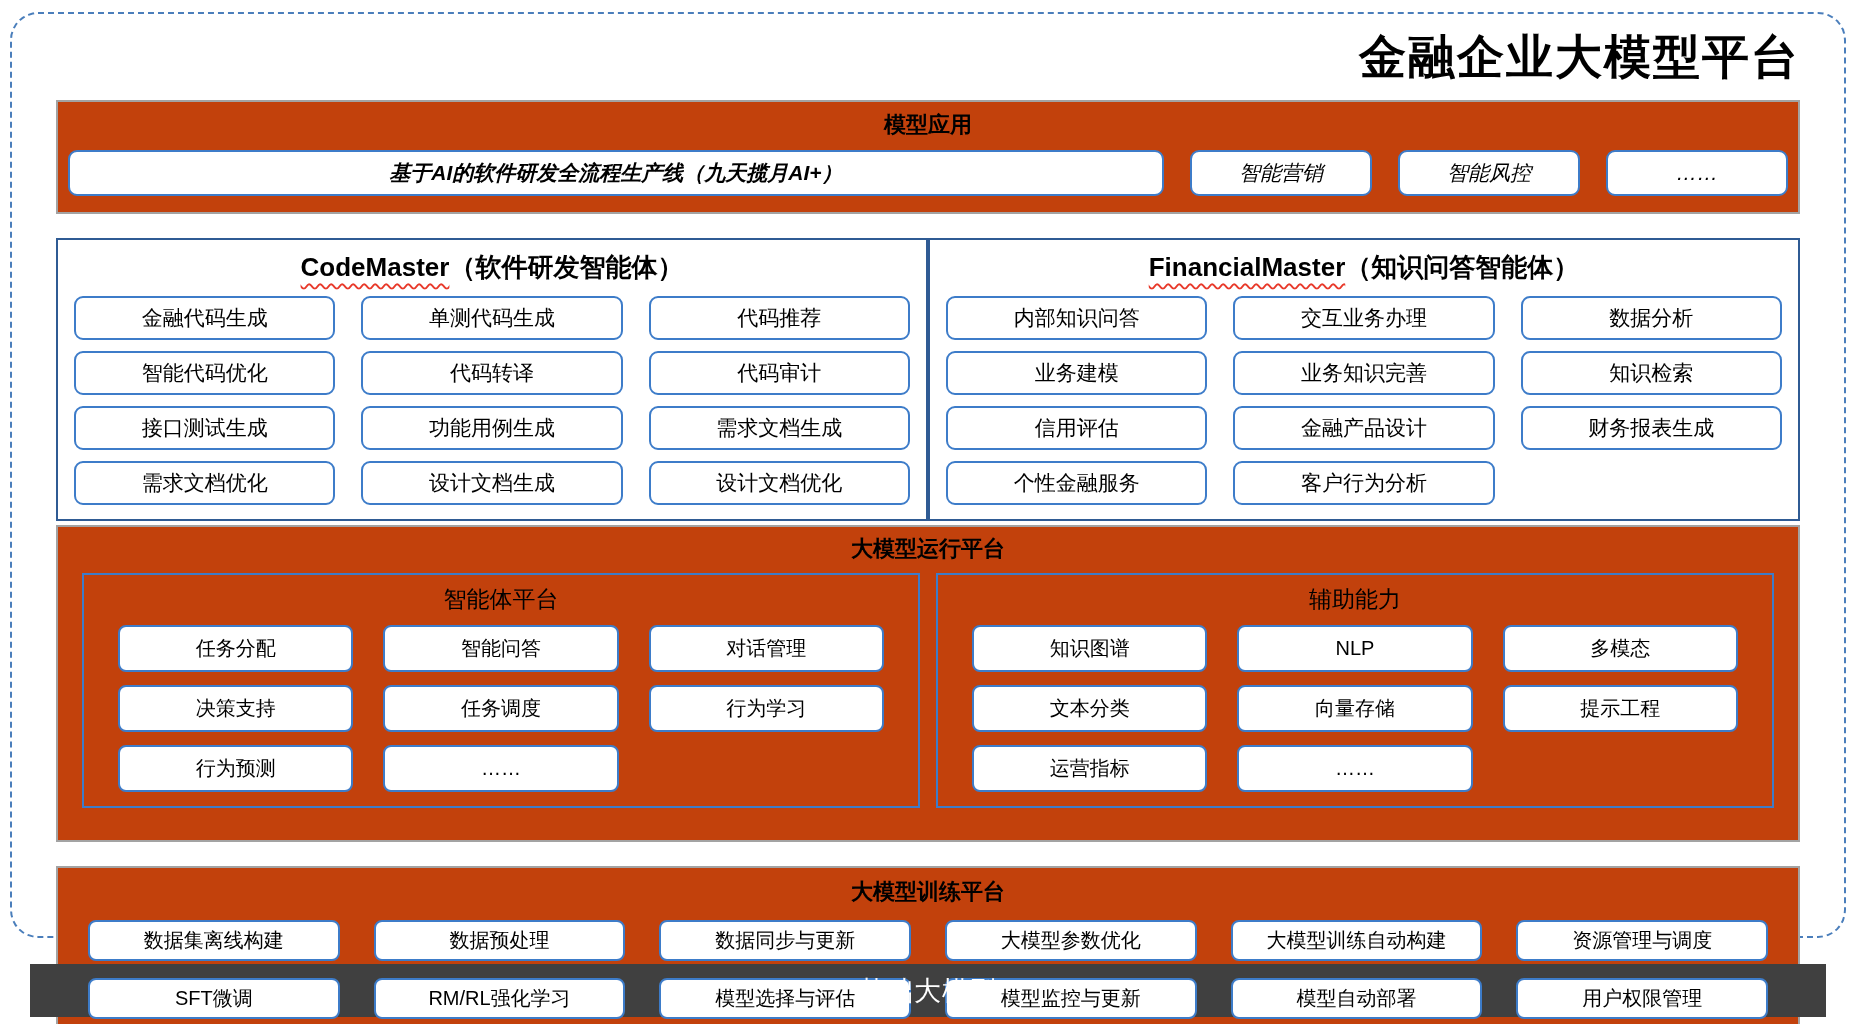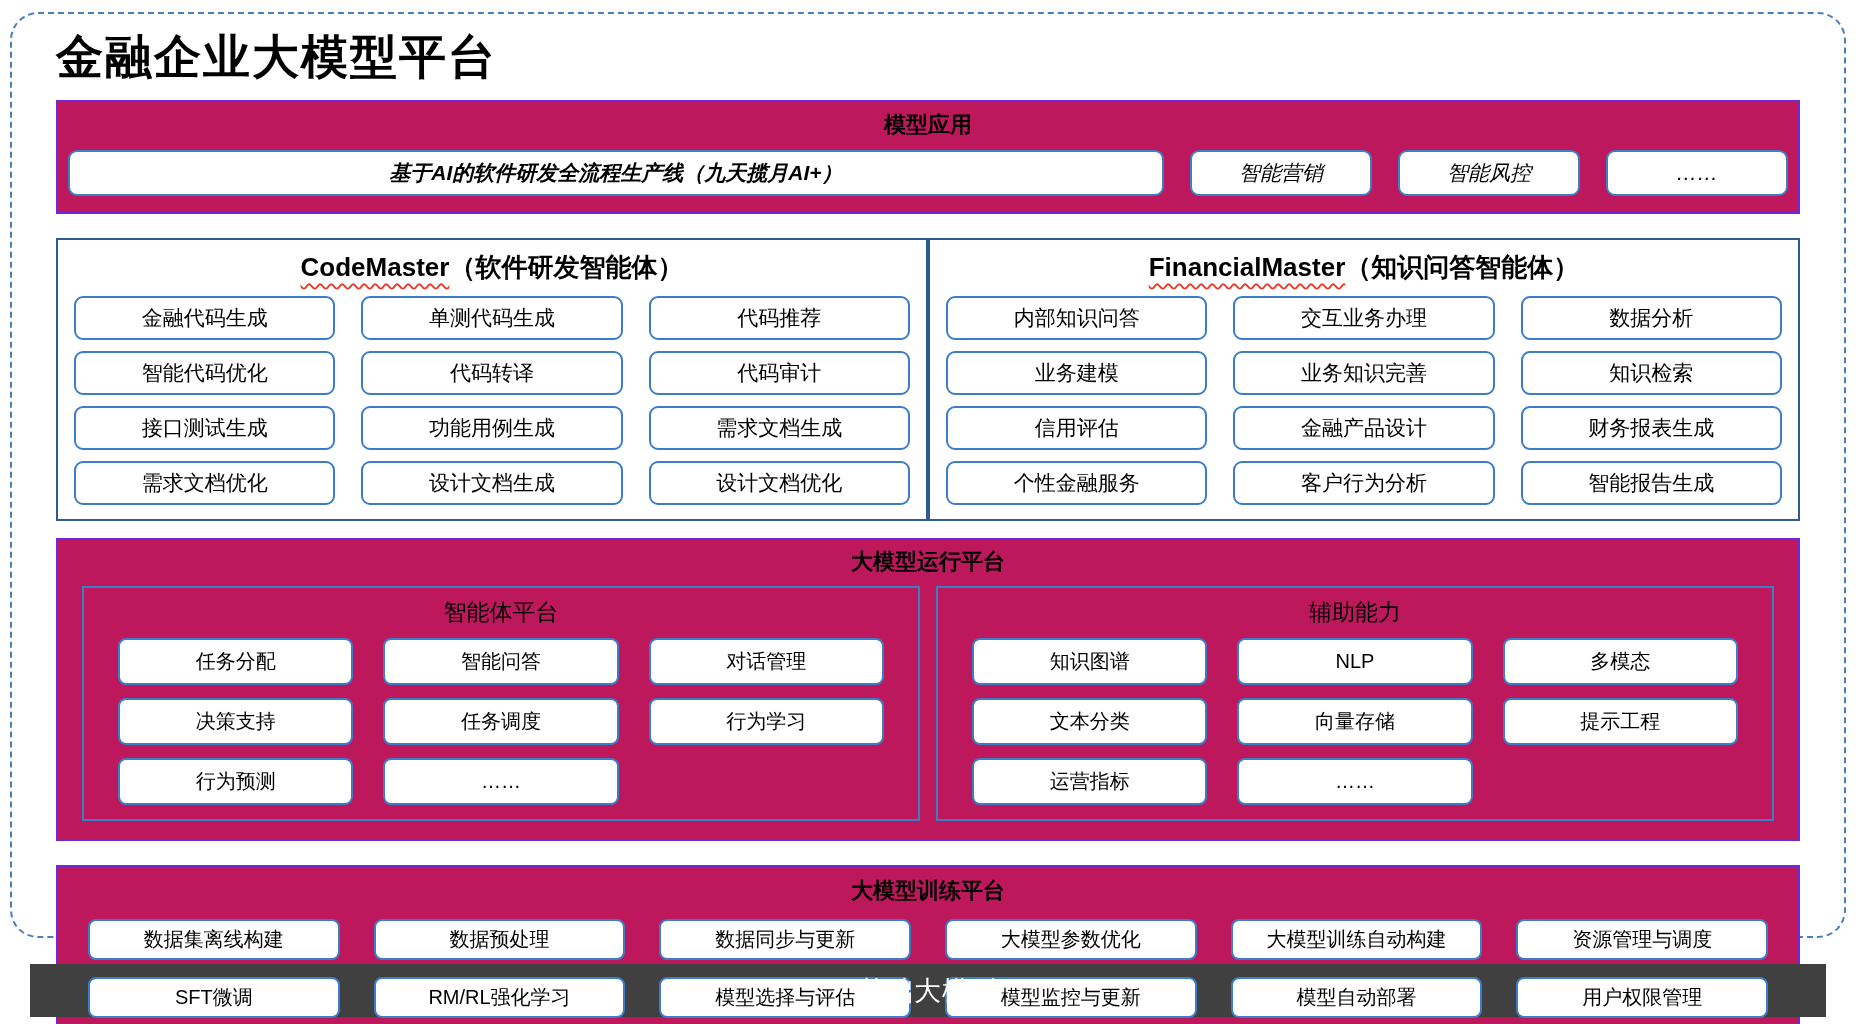--- a/index.html
+++ b/index.html
@@ -8,32 +8,32 @@
 
   .outer-frame {
     margin: 12px 10px 0 10px;
     height: 926px;
     border: 2px dashed #4a7ebb;
     border-radius: 28px;
     padding: 14px 44px 16px 44px;
   }
 
   .main-title {
-    text-align: left;
+    text-align: right;
     font-family: "Liberation Serif", "DejaVu Serif", serif;
     font-weight: bold;
     font-size: 47px;
     line-height: 1.15;
     margin: 2px 0 16px 0;
     letter-spacing: 2px;
   }
 
   .section {
-    border: 2px solid #6d28d9;
-    background: #be185d;
+    border: 2px solid #a3a3a3;
+    background: #c2410c;
   }
   .sec-title {
     text-align: center;
     font-weight: bold;
     font-size: 22px;
     line-height: 1.25;
   }
 
   .box {
     border: 2px solid #3d7cc9;
@@ -61,21 +61,21 @@
     text-decoration: underline;
     text-decoration-style: wavy;
     text-decoration-color: #e8392a;
     text-decoration-thickness: 2px;
     text-underline-offset: 7px;
   }
   .grid4 { display: grid; grid-template-columns: repeat(3, 1fr); column-gap: 26px; row-gap: 11px; }
   .grid4 .box { height: 44px; }
 
   
-  .sec-runtime { margin-top: 17px; padding: 8px 24px 18px 24px; }
+  .sec-runtime { margin-top: 4px; padding: 8px 24px 32px 24px; }
   .sub-row { display: flex; gap: 16px; margin-top: 11px; }
   .sub-panel { flex: 1 1 0; border: 2px solid #3d7cc9; padding: 6px 34px 14px 34px; }
   .sub-title { text-align: center; font-size: 23px; font-weight: normal; margin: 3px 0 10px 0; }
   .sub-panel .grid4 { column-gap: 30px; row-gap: 13px; }
   .sub-panel .box { height: 47px; border-radius: 8px; font-size: 20px; }
 
   
   .sec-training { margin-top: 24px; padding: 10px 30px 20px 30px; }
   .grid6 { display: grid; grid-template-columns: repeat(6, 1fr); column-gap: 34px; row-gap: 17px; margin-top: 14px; }
   .grid6 .box { height: 41px; font-size: 20px; border-radius: 8px; }
@@ -137,21 +137,20 @@
         <div class="box">交互业务办理</div>
         <div class="box">数据分析</div>
         <div class="box">业务建模</div>
         <div class="box">业务知识完善</div>
         <div class="box">知识检索</div>
         <div class="box">信用评估</div>
         <div class="box">金融产品设计</div>
         <div class="box">财务报表生成</div>
         <div class="box">个性金融服务</div>
         <div class="box">客户行为分析</div>
-        <div class="box">智能报告生成</div>
       </div>
     </div>
 
   </div>
 
   <div class="section sec-runtime">
     <div class="sec-title">大模型运行平台</div>
     <div class="sub-row">
 
       <div class="sub-panel">

